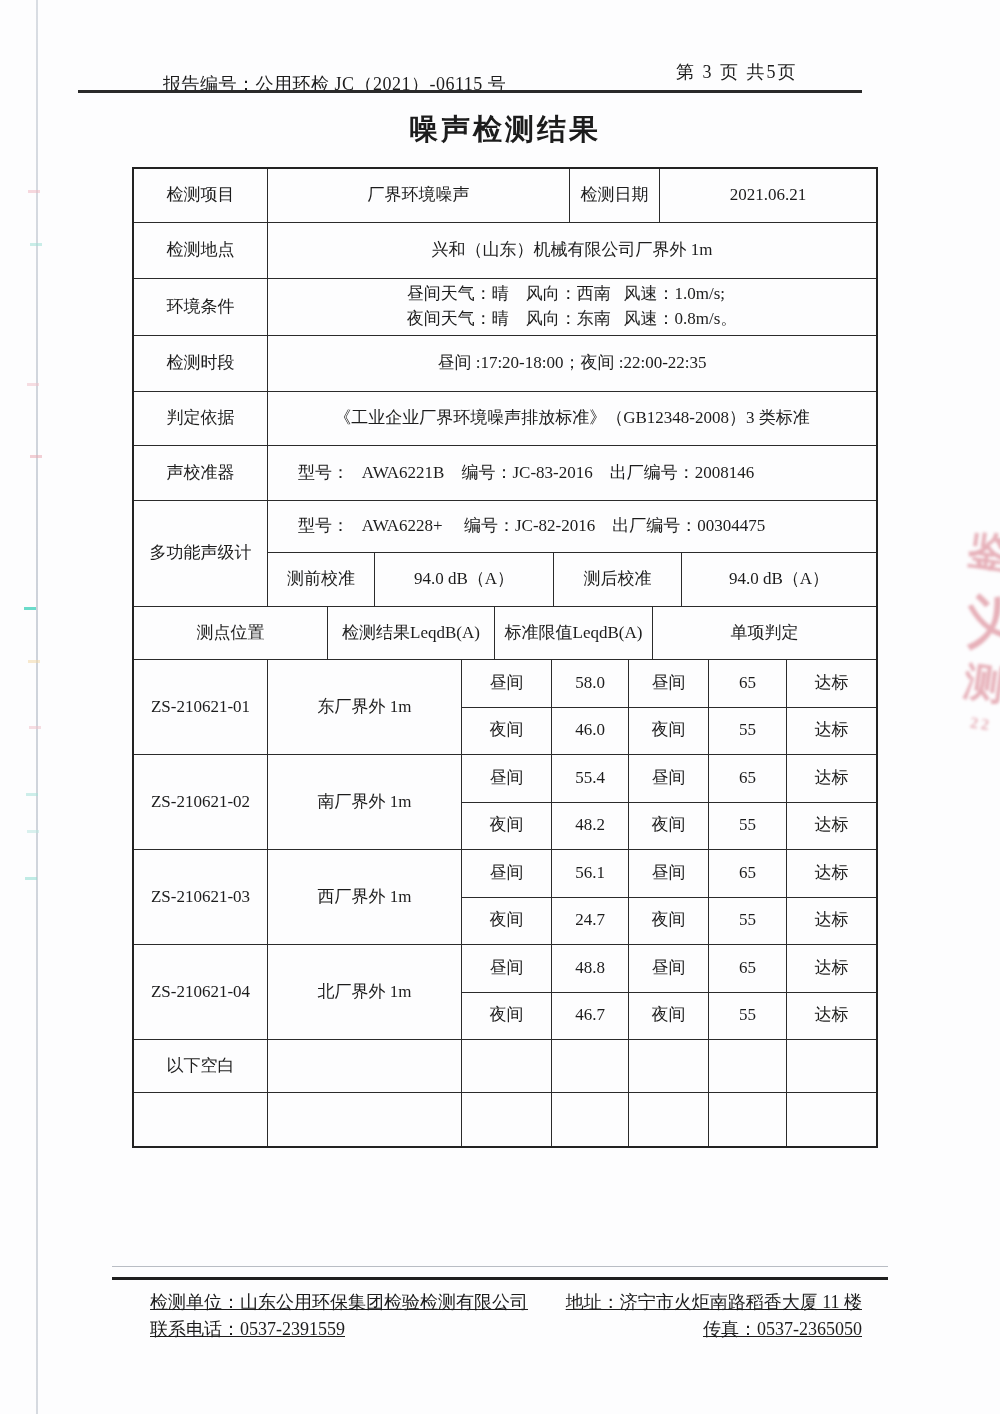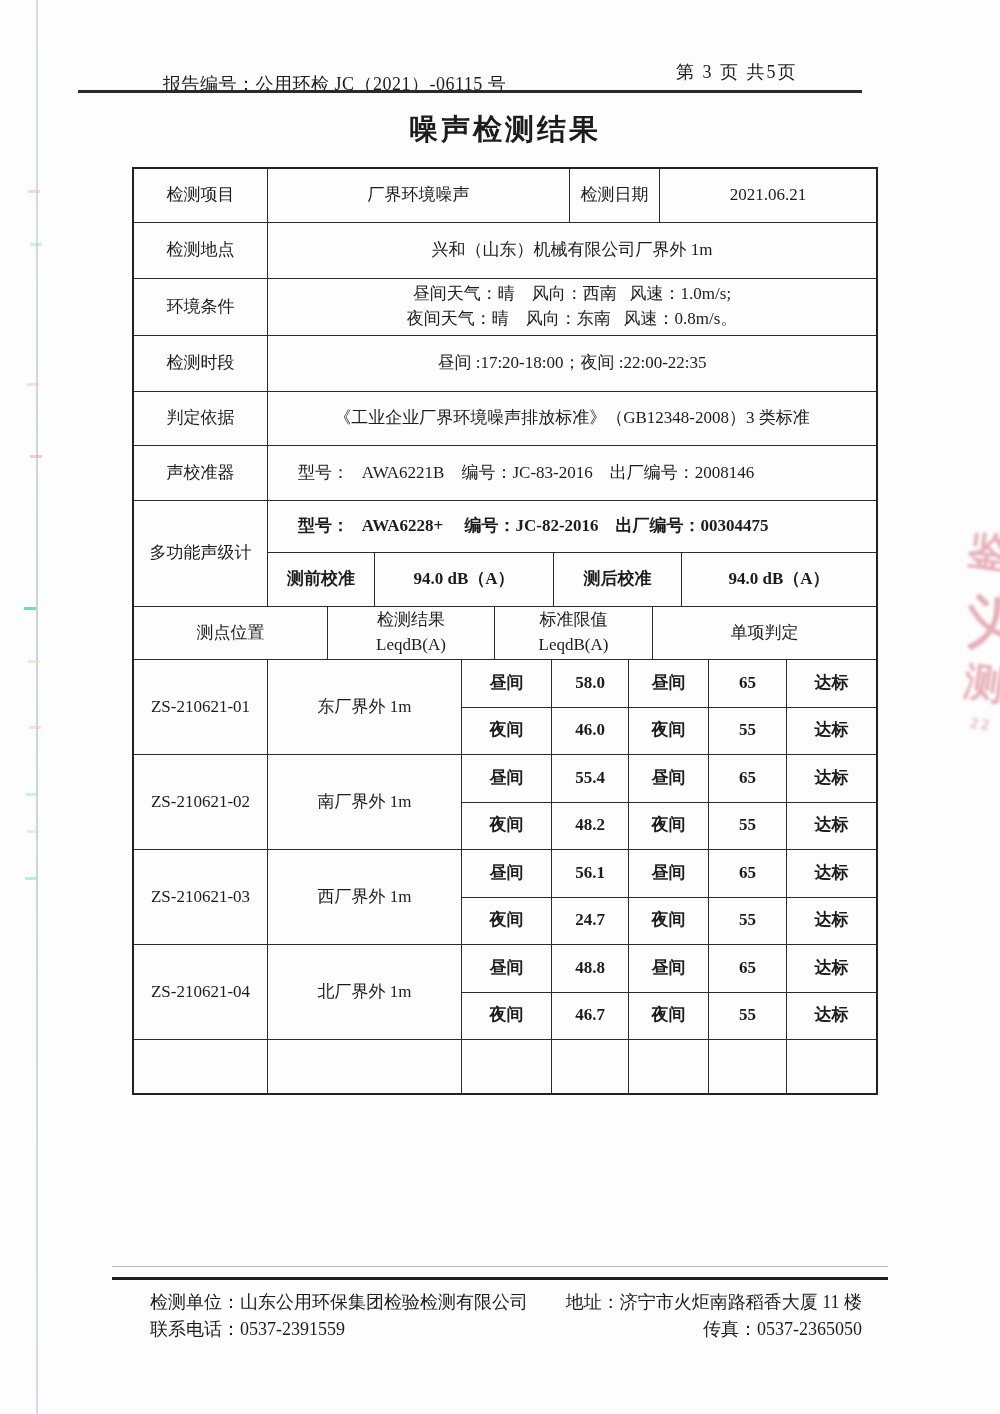--- a/index.html
+++ b/index.html
@@ -40,29 +40,29 @@
   .w134{width:134px;flex:0 0 134px;font-family:Liberation Serif, serif;} .w194{width:194px;flex:0 0 194px;}
   .w302{width:302px;flex:0 0 302px;} .w90{width:90px;flex:0 0 90px;}
   .w77{width:77px;flex:0 0 77px;}  .w80{width:80px;flex:0 0 80px;}
   .w78{width:78px;flex:0 0 78px;}  .w107{width:107px;flex:0 0 107px;}
   .w179{width:179px;flex:0 0 179px;} .w128{width:128px;flex:0 0 128px;}
   .w167{width:167px;flex:0 0 167px;} .w158{width:158px;flex:0 0 158px;}
   .h54{height:54px;} .h56{height:56px;} .h57{height:57px;} .h55{height:55px;justify-content:space-between;}
   .h53{height:53px;} .h78{height:78px;} .h95{height:95px;}
   .left-align { justify-content:flex-start; text-align:left; padding-left:30px; }
   .stack { display:flex; flex-direction:column; flex:1 1 auto; }
-  .srow { display:flex; border-bottom:1.5px solid #2b2b2b; flex:1 1 0;font-weight:bold; }
+  .srow { display:flex; border-bottom:1.5px solid #2b2b2b; flex:1 1 0; }
   .srow:last-child { border-bottom:none; }
-  .twoline { flex-direction:column; justify-content:center; }
-  .envbox { display:flex; flex-direction:column; align-items:center; }
+  .twoline { flex-direction:row; justify-content:center; }
+  .envbox { display:flex; flex-direction:column; align-items:flex-start; }
   
   .ftr-thin { position:absolute; left:112px; top:1266px; width:776px; height:1px; background:#b9bdc4; }
   .ftr-rule { position:absolute; left:112px; top:1277px; width:776px; height:3px; background:#1f1f1f; }
   .ftr { position:absolute; left:150px; top:1288px; width:712px; font-size:18px; }
-  .ftr .line { display:flex; justify-content:space-between; height:27px; align-items:center; }
+  .ftr .line { display:flex; justify-content:space-between; height:27px; align-items:center;text-decoration:underline; }
 </style>
 </head>
 <body>
 
 <div class="scan-left-line"></div>
 <div class="tick" style="left:28px;top:190px;background:#f0b9c2;"></div>
 <div class="tick" style="left:30px;top:243px;background:#9fe0d6;"></div>
 <div class="tick" style="left:27px;top:383px;background:#f0c3ca;"></div>
 <div class="tick" style="left:30px;top:455px;background:#e9a9b2;"></div>
 <div class="tick" style="left:24px;top:607px;background:#46d2bd;opacity:.8;"></div>
@@ -230,20 +230,29 @@
       <div class="srow">
         <div class="cell w90">夜间</div>
         <div class="cell w77">46.7</div>
         <div class="cell w80">夜间</div>
         <div class="cell w78">55</div>
         <div class="cell grow">达标</div>
       </div>
     </div>
   </div>
 
+  <div class="row h53">
+    <div class="cell w134">以下空白</div>
+    <div class="cell w194"></div>
+    <div class="cell w90"></div>
+    <div class="cell w77"></div>
+    <div class="cell w80"></div>
+    <div class="cell w78"></div>
+    <div class="cell grow"></div>
+  </div>
 
   <div class="row h53">
     <div class="cell w134"></div>
     <div class="cell w194"></div>
     <div class="cell w90"></div>
     <div class="cell w77"></div>
     <div class="cell w80"></div>
     <div class="cell w78"></div>
     <div class="cell grow"></div>
   </div>

